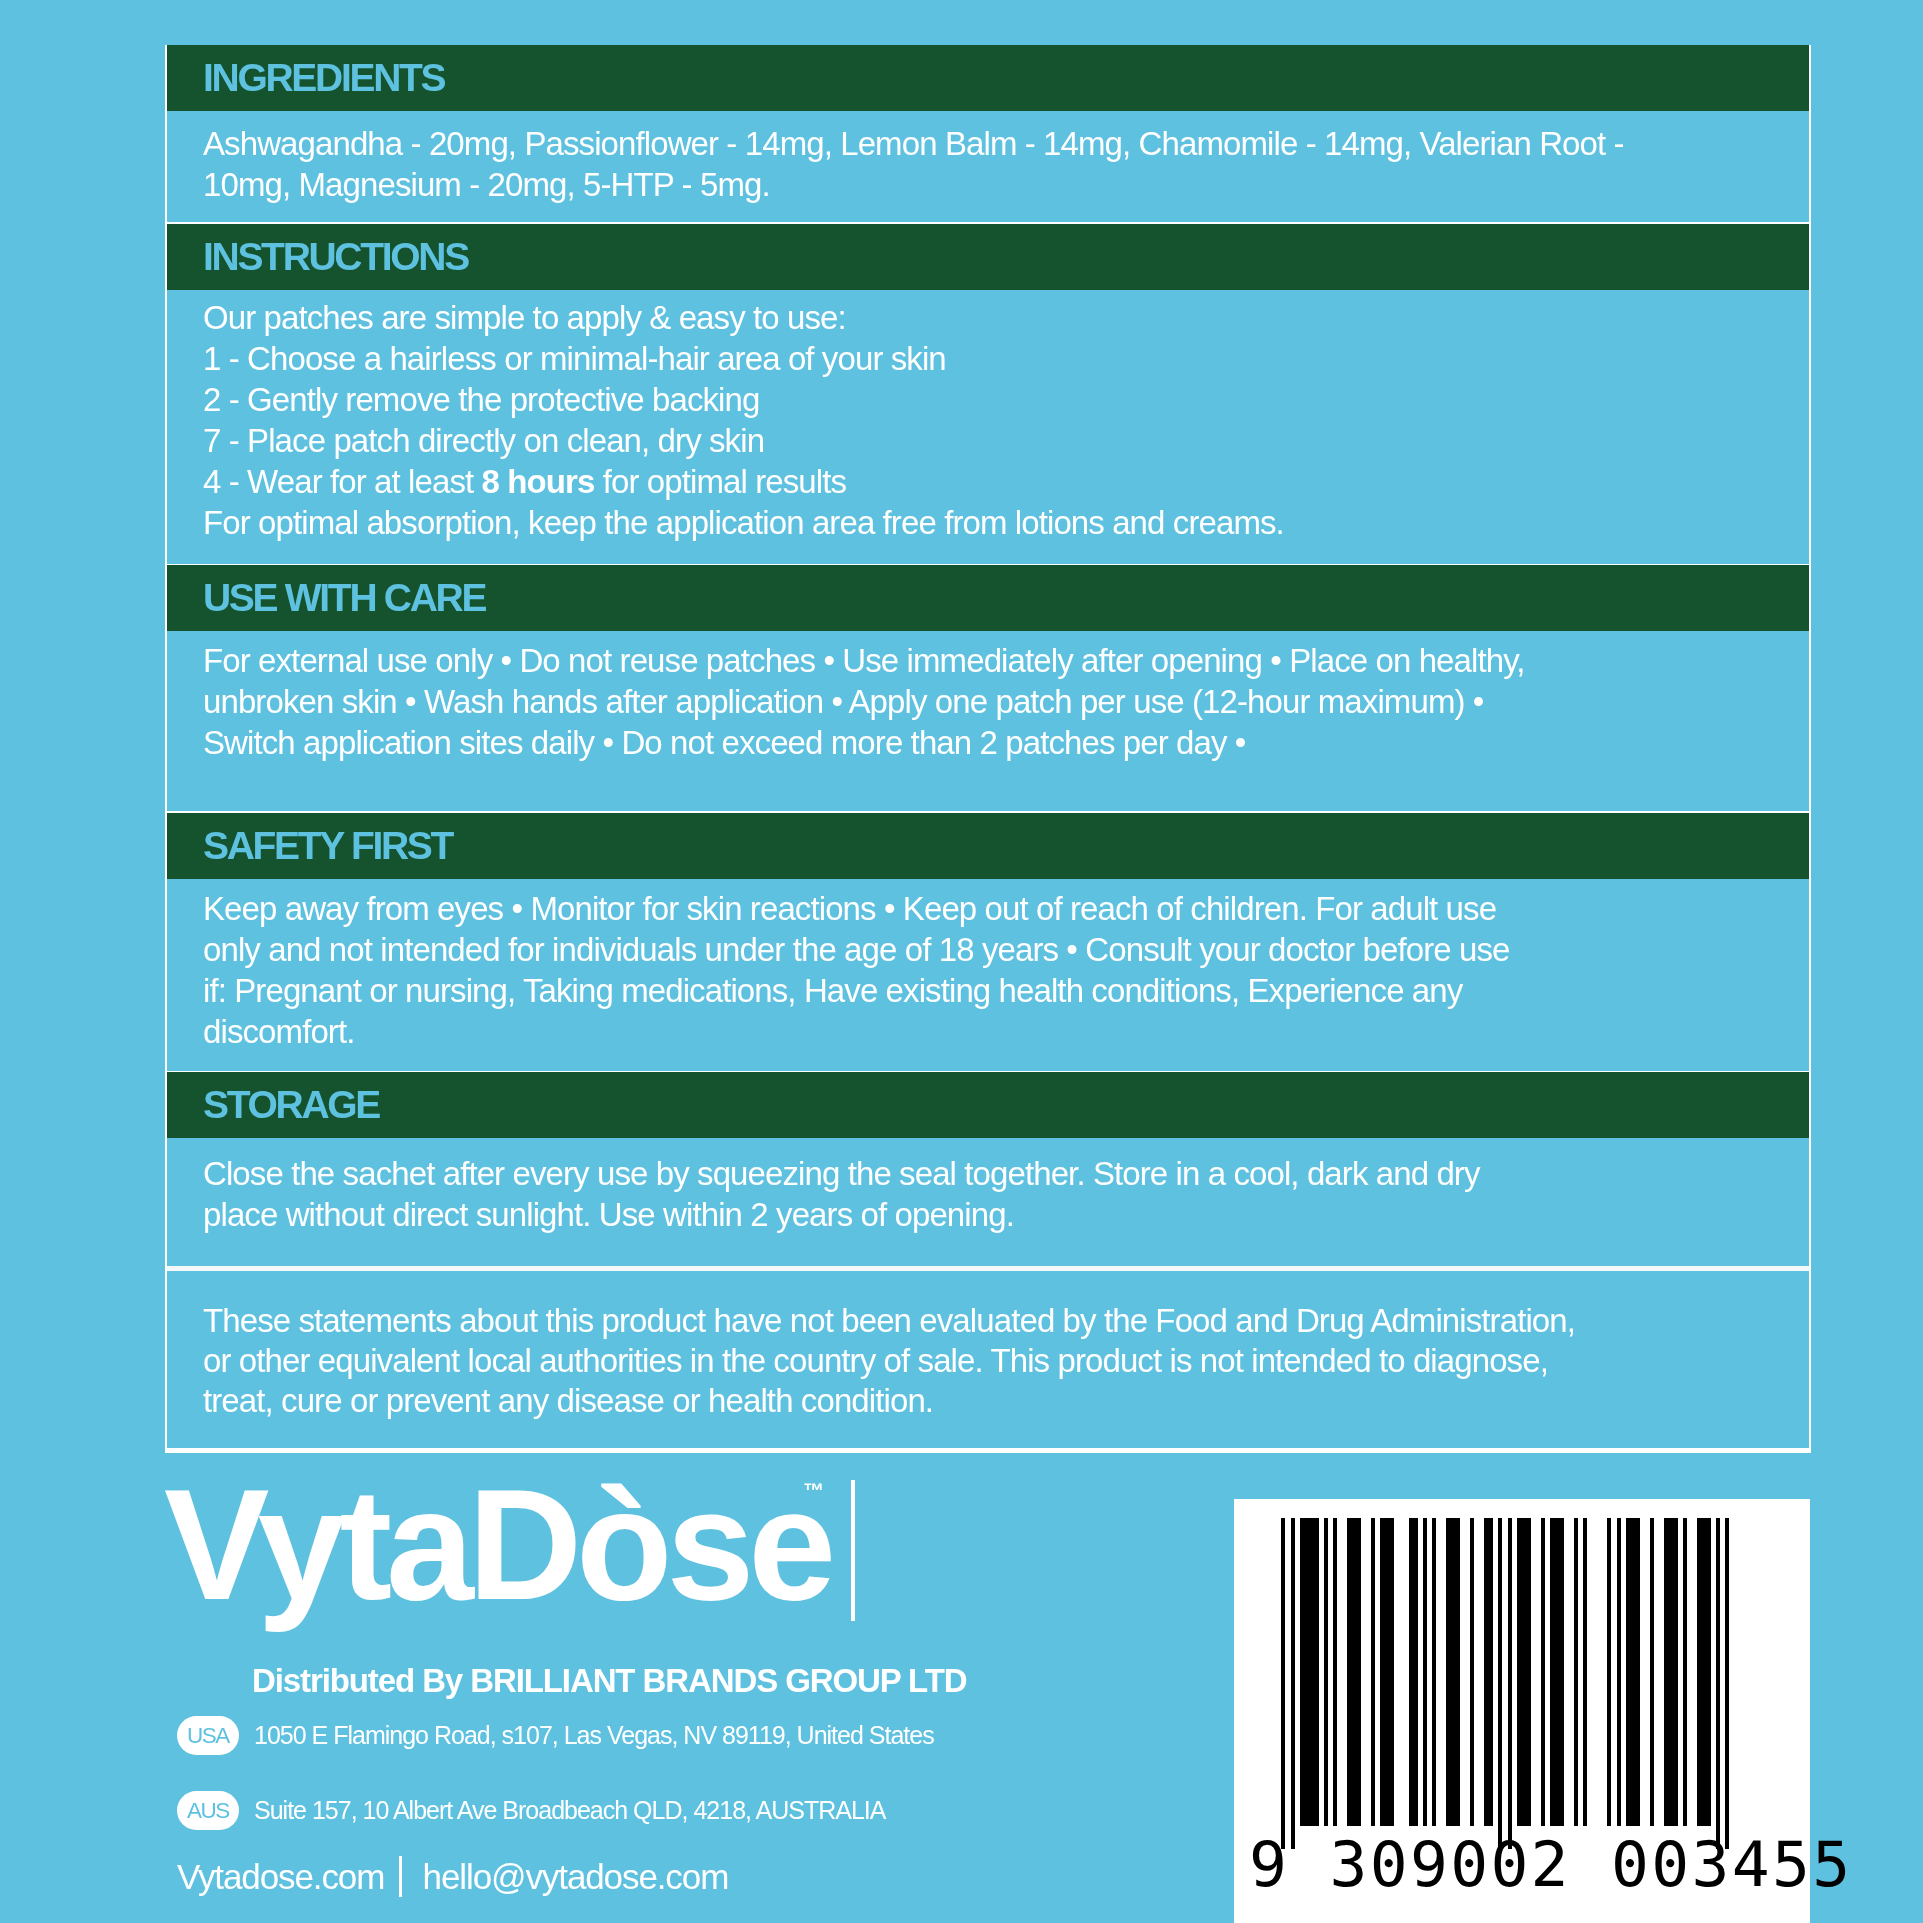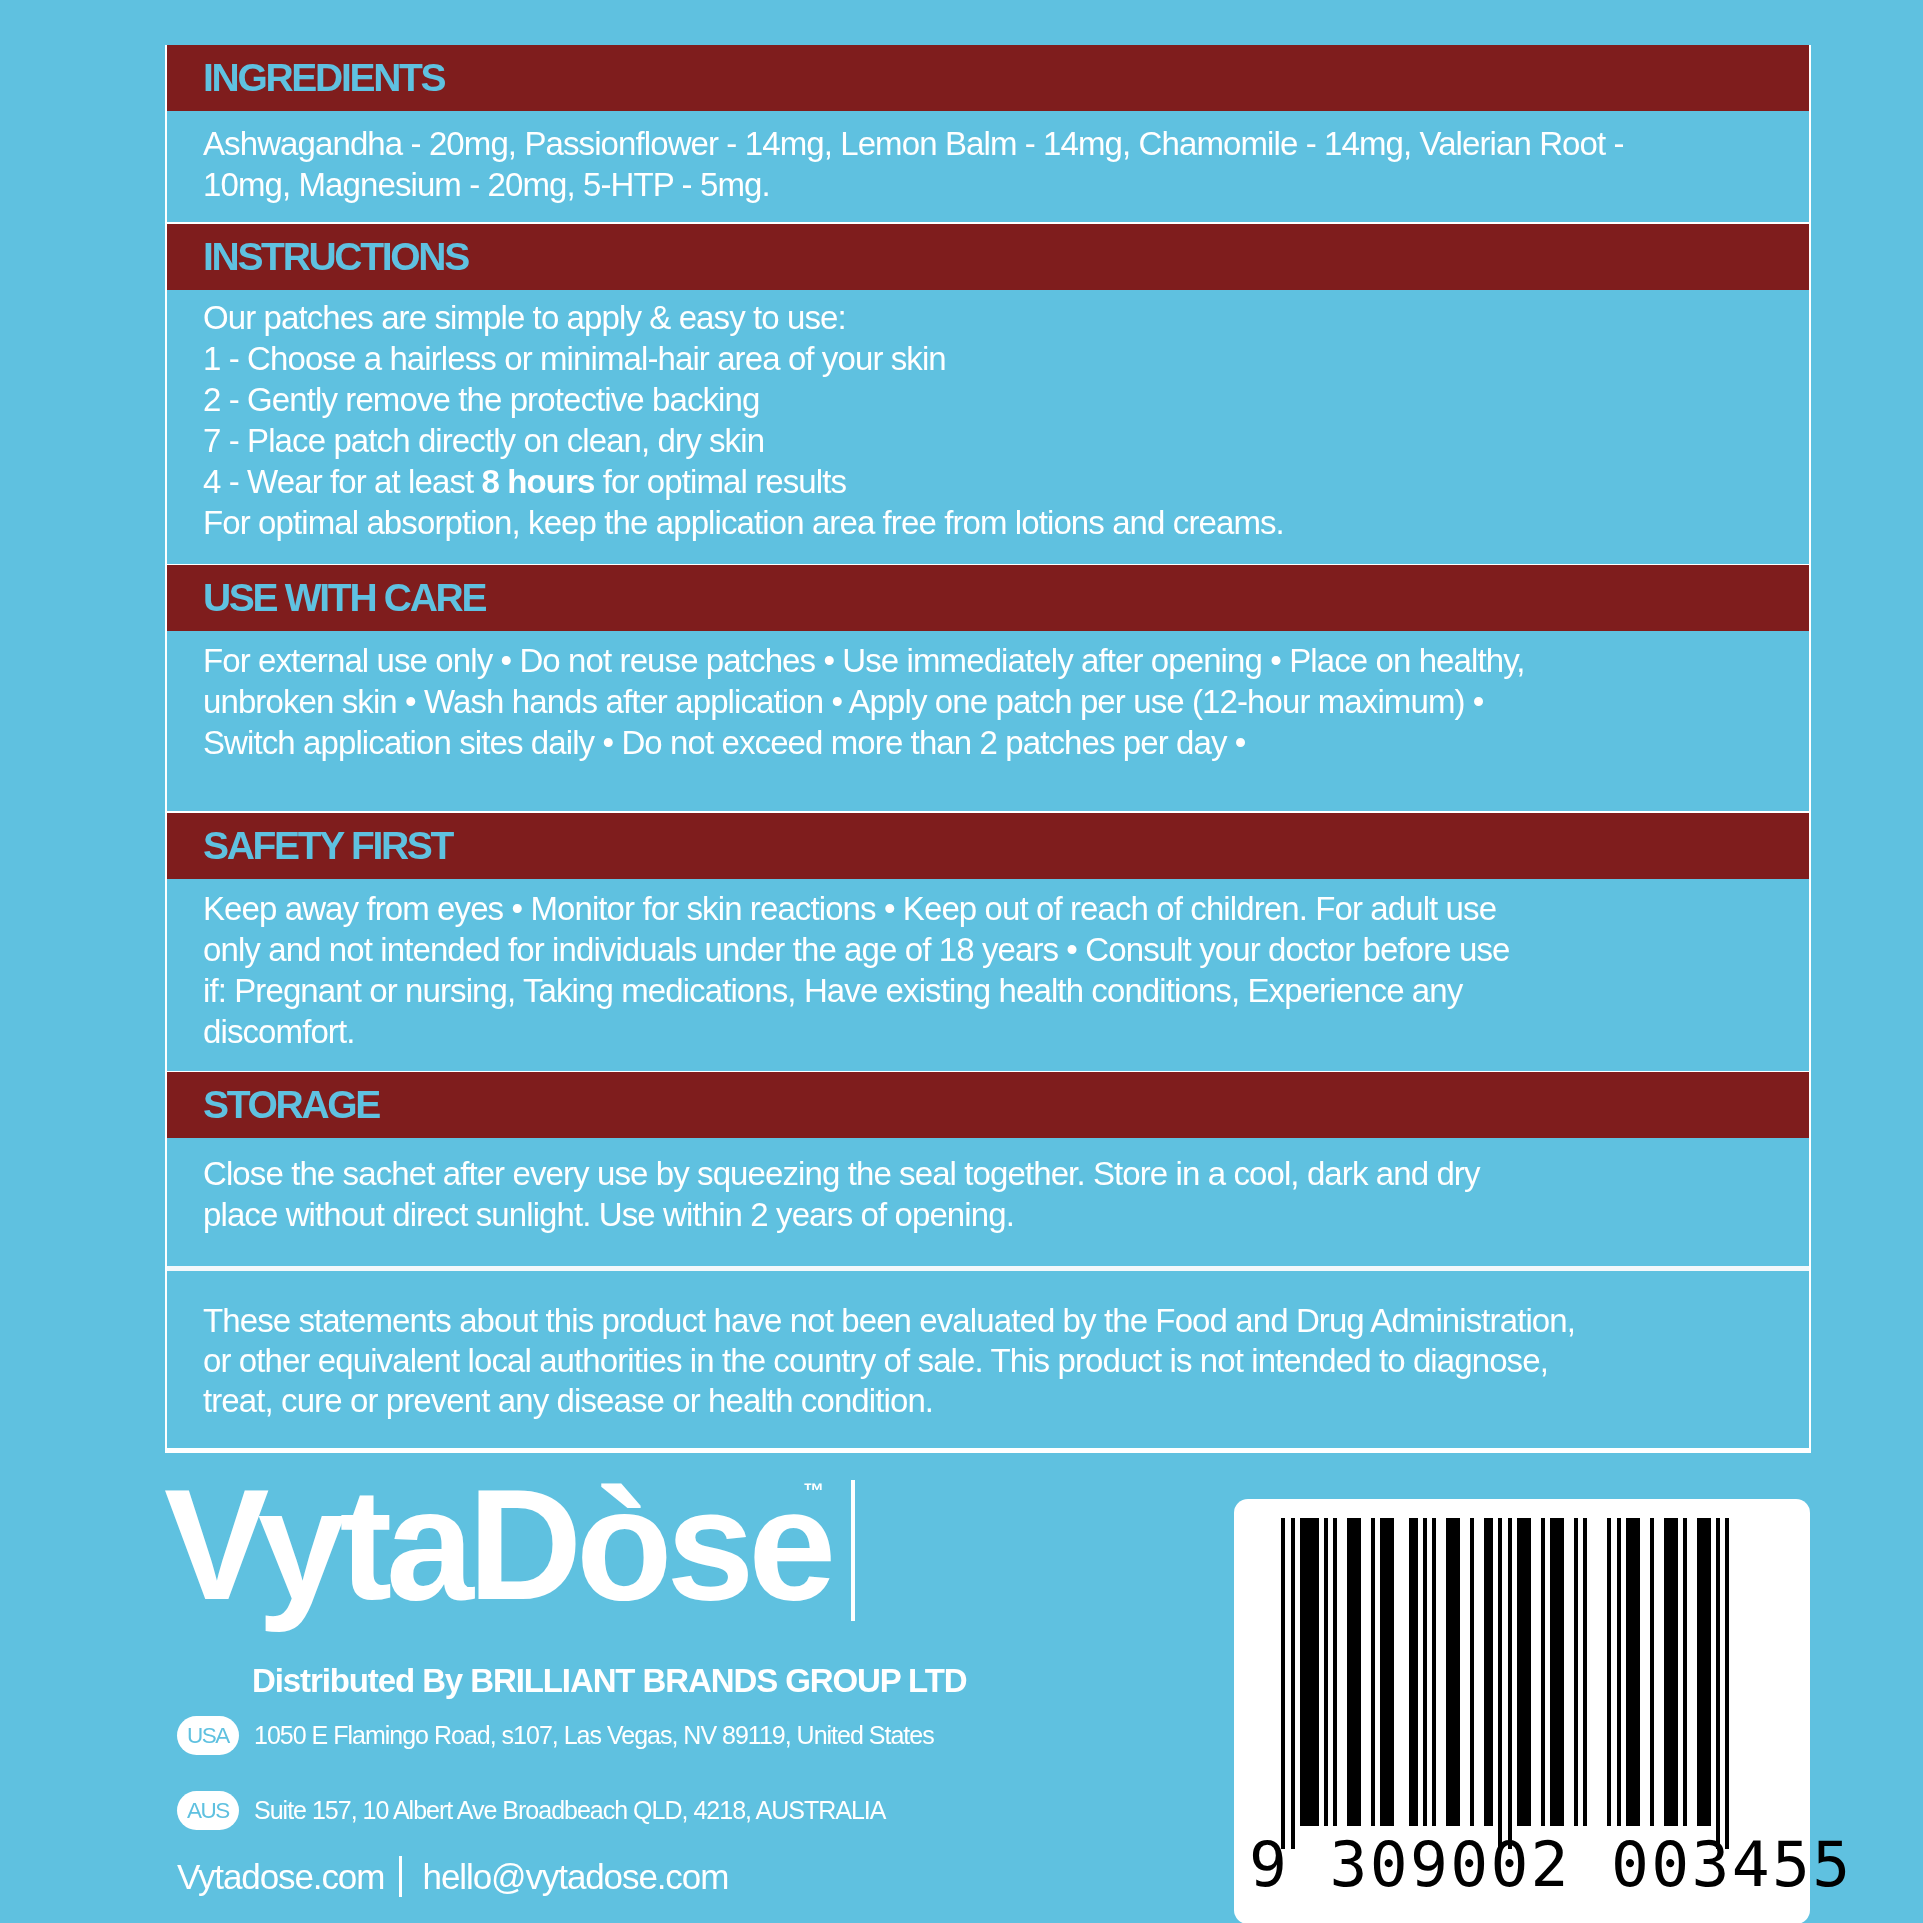--- a/index.html
+++ b/index.html
@@ -9,21 +9,21 @@
     font-family:"Liberation Sans", sans-serif;
     color:#ffffff;
     position:relative;
   }
   .panel {
     position:absolute; left:165px; top:45px; width:1646px;
     border-left:2.3px solid #ffffff; border-right:2.3px solid #ffffff;
     box-sizing:border-box;
   }
   .sec-head {
-    background:#7f1d1d;
+    background:#14532d;
     color:#5FC1E0;
     font-weight:bold;
     font-size:39px;
     letter-spacing:-2.3px;
     height:66px;
     line-height:66px;
     padding-left:36px;
     box-sizing:border-box;
   }
   .sec-body {
@@ -83,21 +83,20 @@
     position:absolute; left:177px; top:1856px;
     font-size:35px; font-weight:normal; letter-spacing:-1.1px;
     display:flex; align-items:center;
   }
   .contact .vbar { display:inline-block; width:2.3px; height:41px; background:#ffffff; margin:0 21px 0 15px; }
 
   
   .barcode-box {
     position:absolute; left:1234px; top:1499px; width:576px; height:425px;
     background:#ffffff;
-    border-radius:14px;
   }
   .bars { position:absolute; left:47px; top:19px; width:310px; height:331px; }
   .bar { position:absolute; top:0; background:#000000; height:308px; }
   .bar.guard { height:331px; }
   .digits {
     position:absolute; left:15px; top:329px; font-family:"DejaVu Sans Mono", monospace;
     font-size:63px; color:#000000; letter-spacing:2.3px; white-space:pre;
   }
 </style>
 </head>

